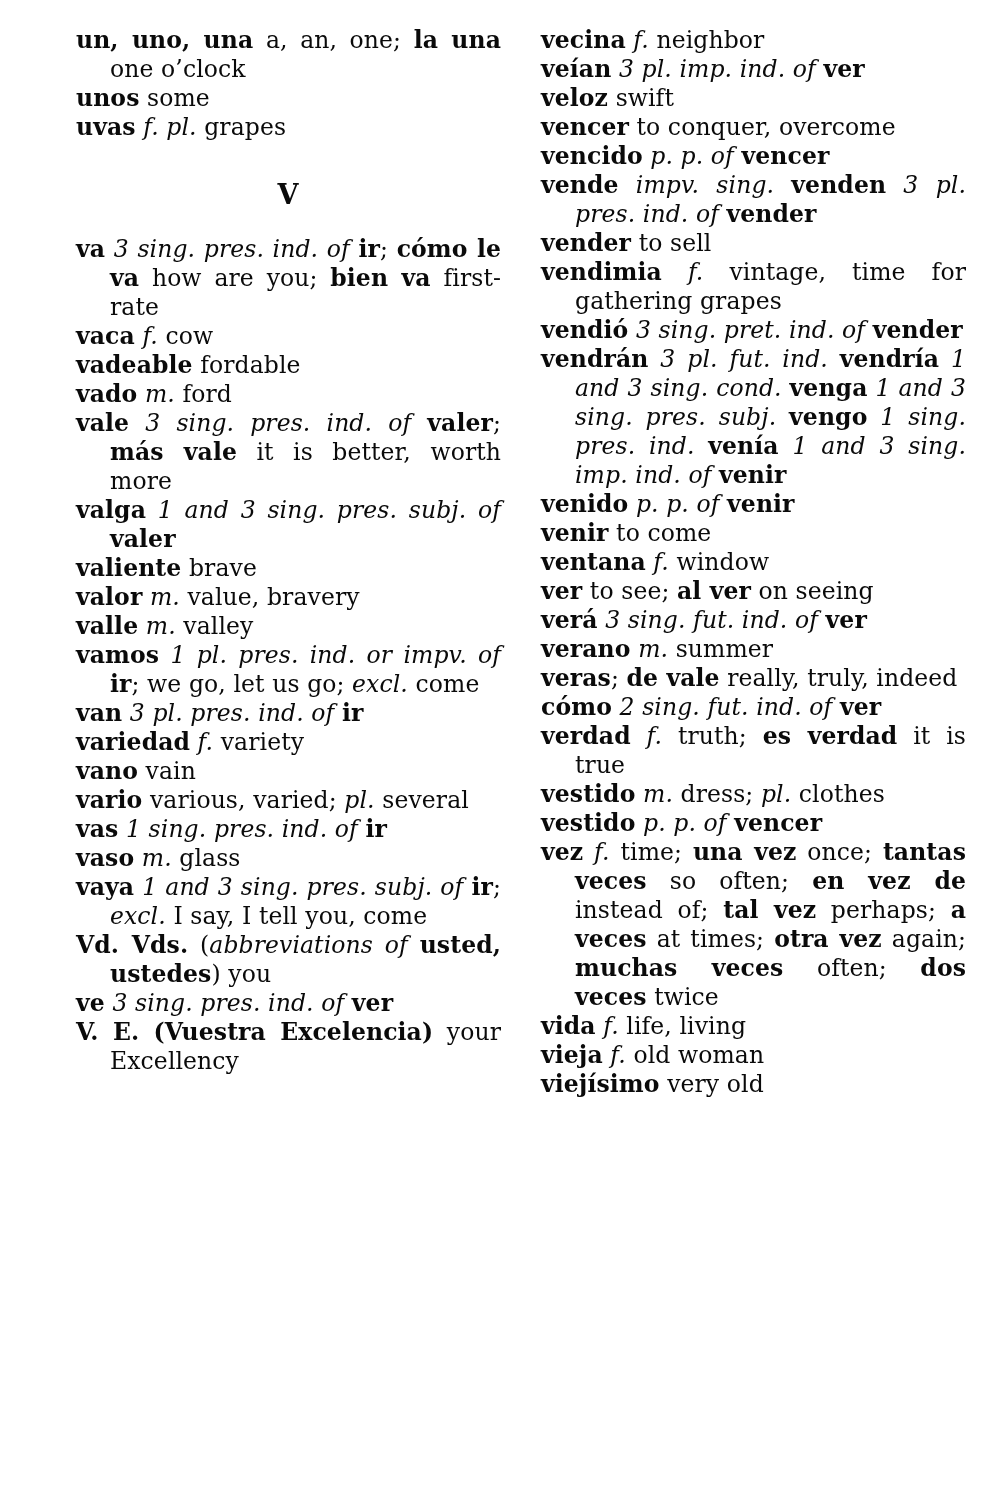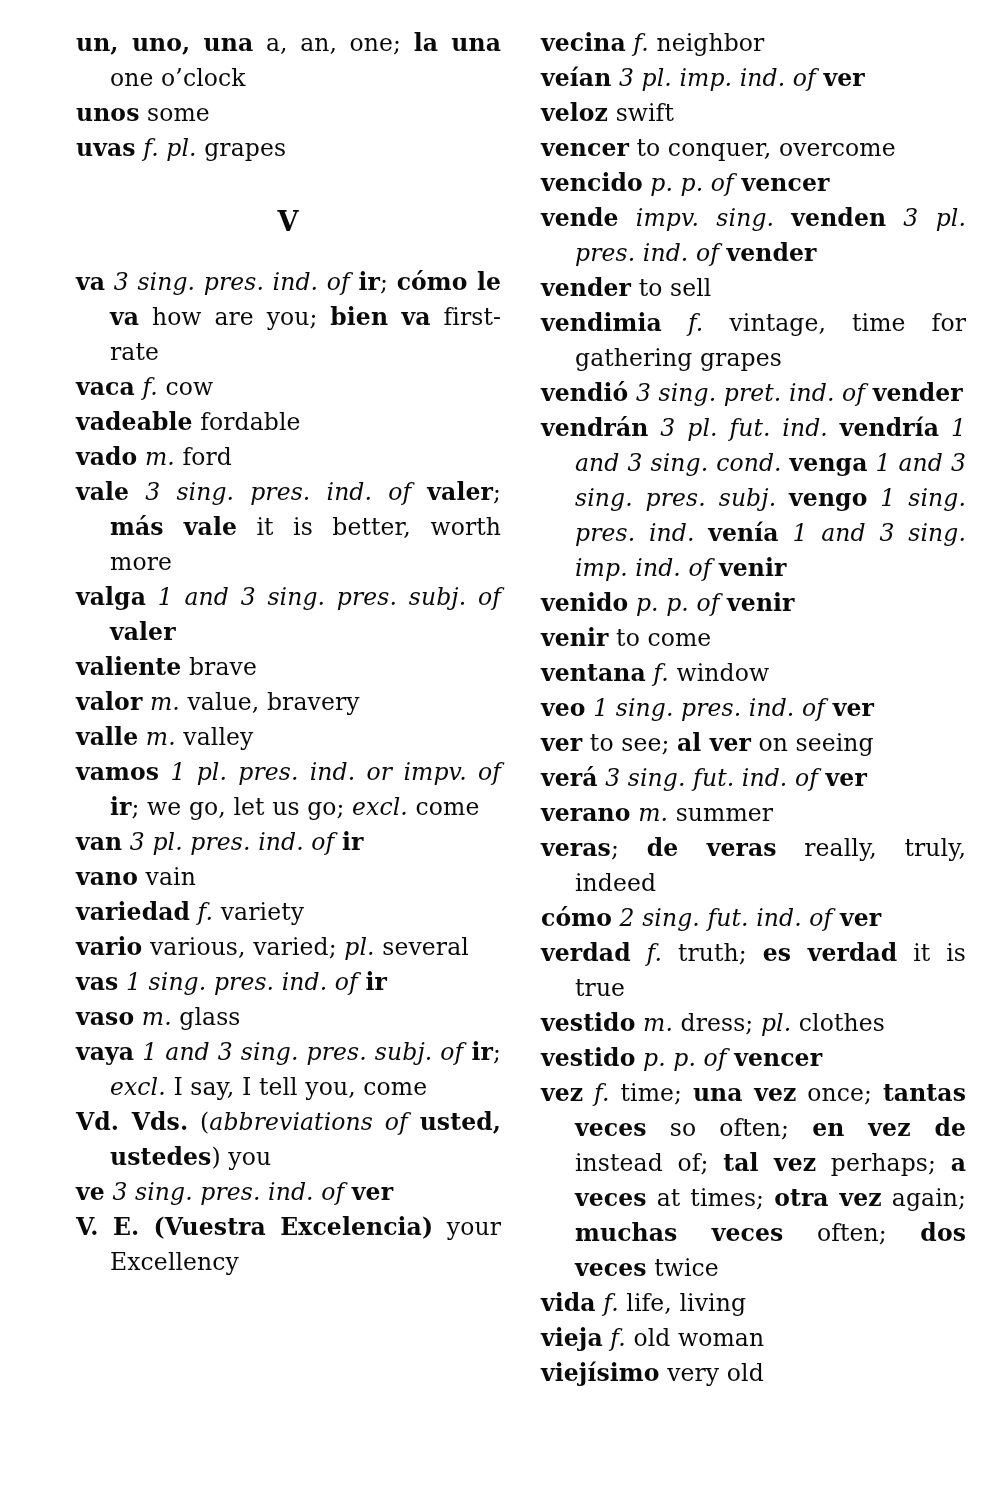--- a/index.html
+++ b/index.html
@@ -12,21 +12,21 @@
     height: 1495px;
     overflow: hidden;
     color: #0a0a0a;
     font-family: "DejaVu Serif", "Liberation Serif", serif;
   }
   .page {
     display: flex;
     padding: 26px 36px 0 76px;
     gap: 40px;
     font-size: 23.5px;
-    line-height: 35px;
+    line-height: 29px;
   }
   .col {
     width: 425px;
     flex: 0 0 425px;
   }
   .entry {
     margin: 0;
     padding-left: 34px;
     text-indent: -34px;
     text-align: justify;
@@ -56,22 +56,22 @@
       <p class="entry"><span class="b">vaca</span><span class="i"> f.</span><span class="r"> cow</span></p>
       <p class="entry"><span class="b">vadeable</span><span class="r"> fordable</span></p>
       <p class="entry"><span class="b">vado</span><span class="i"> m.</span><span class="r"> ford</span></p>
       <p class="entry"><span class="b">vale</span><span class="i"> 3 sing. pres. ind. of </span><span class="b">valer</span><span class="r">; </span><span class="b">más vale</span><span class="r"> it is better, worth more</span></p>
       <p class="entry"><span class="b">valga</span><span class="i"> 1 and 3 sing. pres. subj. of </span><span class="b">valer</span></p>
       <p class="entry"><span class="b">valiente</span><span class="r"> brave</span></p>
       <p class="entry"><span class="b">valor</span><span class="i"> m.</span><span class="r"> value, bravery</span></p>
       <p class="entry"><span class="b">valle</span><span class="i"> m.</span><span class="r"> valley</span></p>
       <p class="entry"><span class="b">vamos</span><span class="i"> 1 pl. pres. ind. or impv. of </span><span class="b">ir</span><span class="r">; we go, let us go; </span><span class="i">excl.</span><span class="r"> come</span></p>
       <p class="entry"><span class="b">van</span><span class="i"> 3 pl. pres. ind. of </span><span class="b">ir</span></p>
+      <p class="entry"><span class="b">variedad</span><span class="i"> f.</span><span class="r"> variety</span></p>
       <p class="entry"><span class="b">vano</span><span class="r"> vain</span></p>
-      <p class="entry"><span class="b">variedad</span><span class="i"> f.</span><span class="r"> variety</span></p>
       <p class="entry"><span class="b">vario</span><span class="r"> various, varied; </span><span class="i">pl.</span><span class="r"> several</span></p>
       <p class="entry"><span class="b">vas</span><span class="i"> 1 sing. pres. ind. of </span><span class="b">ir</span></p>
       <p class="entry"><span class="b">vaso</span><span class="i"> m.</span><span class="r"> glass</span></p>
       <p class="entry"><span class="b">vaya</span><span class="i"> 1 and 3 sing. pres. subj. of </span><span class="b">ir</span><span class="r">; </span><span class="i">excl.</span><span class="r"> I say, I tell you, come</span></p>
       <p class="entry"><span class="b">Vd. Vds.</span><span class="r"> (</span><span class="i">abbreviations of</span><span class="r"> </span><span class="b">usted, ustedes</span><span class="r">) you</span></p>
       <p class="entry"><span class="b">ve</span><span class="i"> 3 sing. pres. ind. of </span><span class="b">ver</span></p>
       <p class="entry"><span class="b">V. E. (Vuestra Excelencia)</span><span class="r"> your Excellency</span></p>
     </div>
   <div class="col" id="col-right">
       <p class="entry"><span class="b">vecina</span><span class="i"> f.</span><span class="r"> neighbor</span></p>
@@ -80,25 +80,24 @@
       <p class="entry"><span class="b">vencer</span><span class="r"> to conquer, overcome</span></p>
       <p class="entry"><span class="b">vencido</span><span class="i"> p. p. of </span><span class="b">vencer</span></p>
       <p class="entry"><span class="b">vende</span><span class="i"> impv. sing. </span><span class="b">venden</span><span class="i"> 3 pl. pres. ind. of </span><span class="b">vender</span></p>
       <p class="entry"><span class="b">vender</span><span class="r"> to sell</span></p>
       <p class="entry"><span class="b">vendimia</span><span class="i"> f.</span><span class="r"> vintage, time for gathering grapes</span></p>
       <p class="entry"><span class="b">vendió</span><span class="i"> 3 sing. pret. ind. of </span><span class="b">vender</span></p>
       <p class="entry"><span class="b">vendrán</span><span class="i"> 3 pl. fut. ind. </span><span class="b">vendría</span><span class="i"> 1 and 3 sing. cond. </span><span class="b">venga</span><span class="i"> 1 and 3 sing. pres. subj. </span><span class="b">vengo</span><span class="i"> 1 sing. pres. ind. </span><span class="b">venía</span><span class="i"> 1 and 3 sing. imp. ind. of </span><span class="b">venir</span></p>
       <p class="entry"><span class="b">venido</span><span class="i"> p. p. of </span><span class="b">venir</span></p>
       <p class="entry"><span class="b">venir</span><span class="r"> to come</span></p>
       <p class="entry"><span class="b">ventana</span><span class="i"> f.</span><span class="r"> window</span></p>
-      <p class="entry"><span class="b">veo</span><span class="i"> 1 sing. pres. ind. of </span><span class="b">ver</span></p>
       <p class="entry"><span class="b">ver</span><span class="r"> to see; </span><span class="b">al ver</span><span class="r"> on seeing</span></p>
       <p class="entry"><span class="b">verá</span><span class="i"> 3 sing. fut. ind. of </span><span class="b">ver</span></p>
       <p class="entry"><span class="b">verano</span><span class="i"> m.</span><span class="r"> summer</span></p>
-      <p class="entry"><span class="b">veras</span><span class="r">; </span><span class="b">de veras</span><span class="r"> really, truly, indeed</span></p>
+      <p class="entry"><span class="b">veras</span><span class="r">; </span><span class="b">de vale</span><span class="r"> really, truly, indeed</span></p>
       <p class="entry"><span class="b">cómo</span><span class="i"> 2 sing. fut. ind. of </span><span class="b">ver</span></p>
       <p class="entry"><span class="b">verdad</span><span class="i"> f.</span><span class="r"> truth; </span><span class="b">es verdad</span><span class="r"> it is true</span></p>
       <p class="entry"><span class="b">vestido</span><span class="i"> m.</span><span class="r"> dress; </span><span class="i">pl.</span><span class="r"> clothes</span></p>
       <p class="entry"><span class="b">vestido</span><span class="i"> p. p. of </span><span class="b">vencer</span></p>
       <p class="entry"><span class="b">vez</span><span class="i"> f.</span><span class="r"> time; </span><span class="b">una vez</span><span class="r"> once; </span><span class="b">tantas veces</span><span class="r"> so often; </span><span class="b">en vez de</span><span class="r"> instead of; </span><span class="b">tal vez</span><span class="r"> perhaps; </span><span class="b">a veces</span><span class="r"> at times; </span><span class="b">otra vez</span><span class="r"> again; </span><span class="b">muchas veces</span><span class="r"> often; </span><span class="b">dos veces</span><span class="r"> twice</span></p>
       <p class="entry"><span class="b">vida</span><span class="i"> f.</span><span class="r"> life, living</span></p>
       <p class="entry"><span class="b">vieja</span><span class="i"> f.</span><span class="r"> old woman</span></p>
       <p class="entry"><span class="b">viejísimo</span><span class="r"> very old</span></p>
     </div>
 </div>

